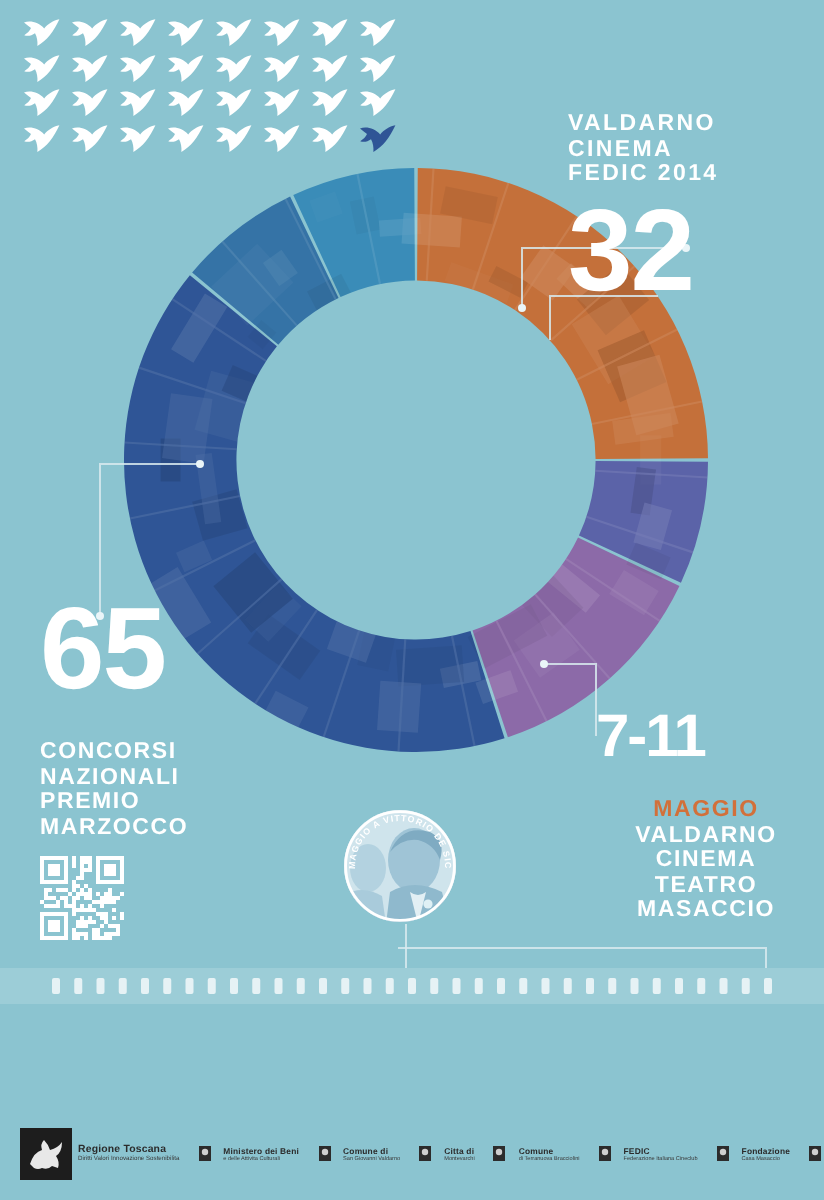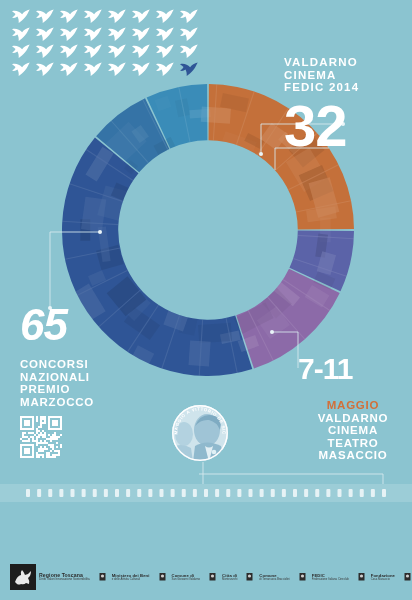--- a/index.html
+++ b/index.html
@@ -85,35 +85,34 @@
     letter-spacing: -1px;
     margin: 6px 0 0 0;
   }
 
   #concorsi-block {
     left: 20px;
     top: 300px;
     width: 130px;
   }
   #concorsi-block .bignum {
-    font-size: 44px;
+    font-size: 58px;
     line-height: 50px;
     margin: 0;
-    font-style: italic;
   }
   .small-caps {
     color: #ffffff;
     font-size: 11.5px;
     font-weight: bold;
     letter-spacing: .8px;
     line-height: 12.5px;
     margin: 0;
     white-space: nowrap;
   }
-  #concorsi-lines { margin-top: 8px; }
+  #concorsi-lines { margin-top: 20px; }
 
   #qr {
     margin-top: 8px;
     width: 42px;
     height: 42px;
     display: block;
   }
 
   #dates-block {
     left: 298px;

